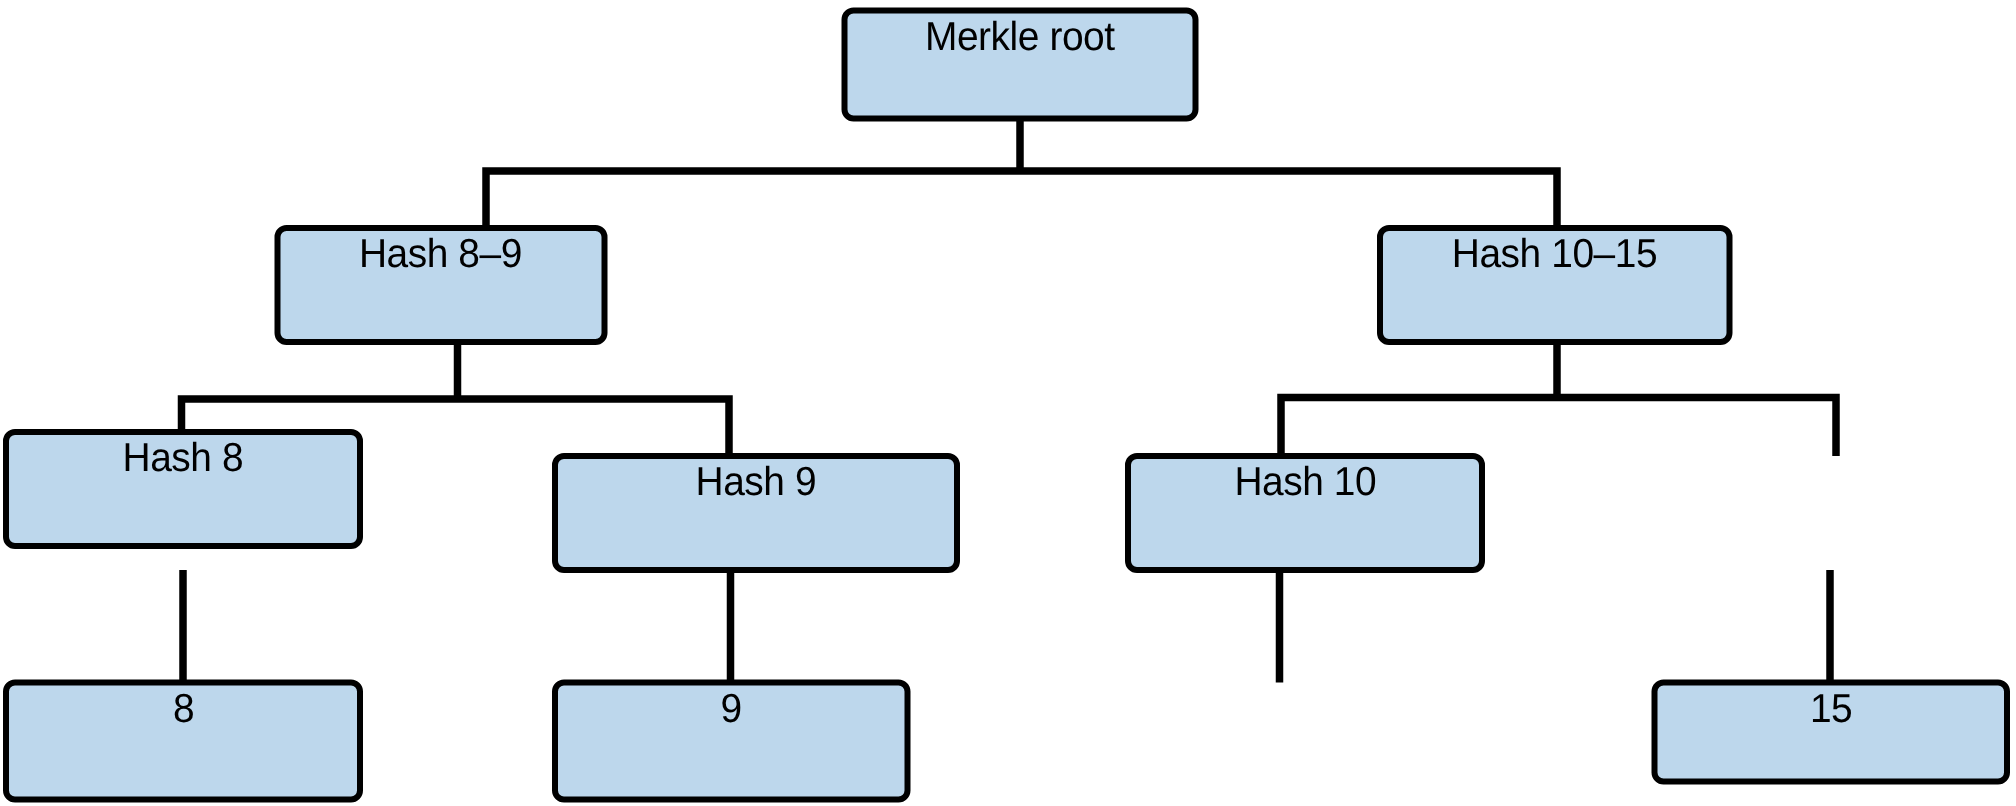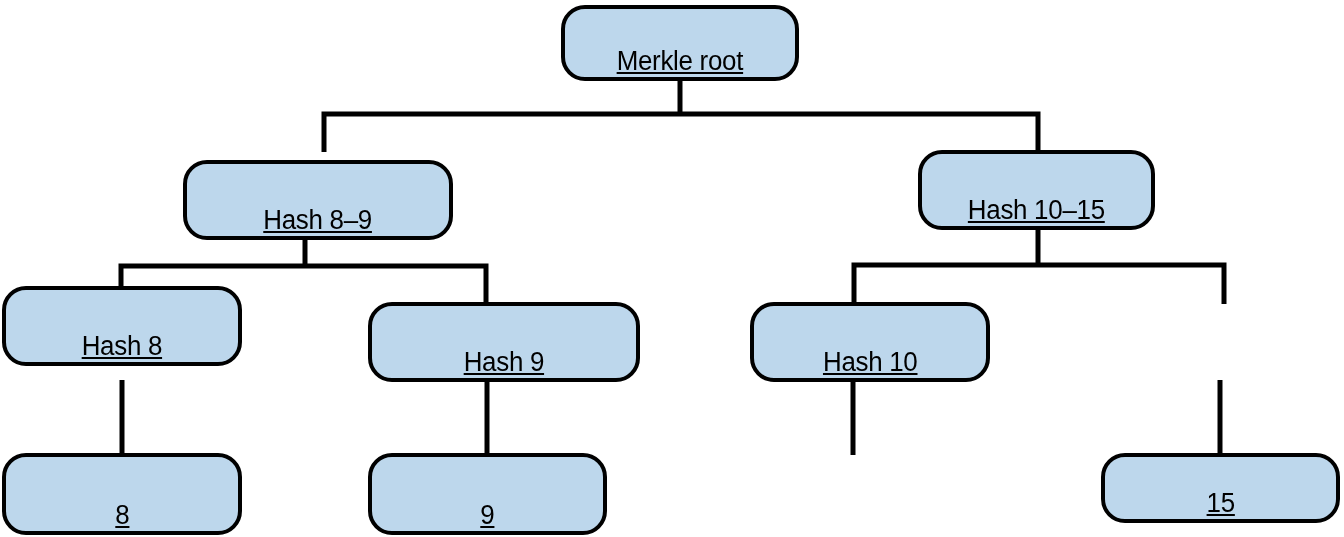--- a/index.html
+++ b/index.html
@@ -34,25 +34,24 @@
     stroke: var(--connector);
     stroke-width: 5;
     fill: none;
     stroke-linejoin: miter;
     stroke-linecap: butt;
   }
   .node {
     position: absolute;
     background: var(--node-fill);
     border: 4px solid var(--node-border);
-    border-radius: 24px;
+    border-radius: 8px;
     display: flex;
-    align-items: flex-end;
+    align-items: flex-start;
     justify-content: center;
-    text-decoration: underline;
   }
   .node .label {
     color: var(--text);
     font-size: 27px;
     letter-spacing: -0.3px;
     transform: scaleX(0.96);
     white-space: nowrap;
   }
 </style>
 </head>
@@ -77,21 +76,21 @@
     <path d="M122 380 L122 455"></path>
     <path d="M487 380 L487 455"></path>
     <path d="M853 380 L853 455"></path>
     <path d="M1220 380 L1220 455"></path>
   </svg>
 
   <div class="node" style="left:561px; top:5px; width:238px; height:76px">
     <span class="label">Merkle root</span>
   </div>
 
-  <div class="node" style="left:183px; top:160px; width:270px; height:80px">
+  <div class="node" style="left:183px; top:150px; width:222px; height:80px">
     <span class="label">Hash 8–9</span>
   </div>
   <div class="node" style="left:918px; top:150px; width:237px; height:80px">
     <span class="label">Hash 10–15</span>
   </div>
 
   <div class="node" style="left:2px; top:286px; width:240px; height:80px">
     <span class="label">Hash 8</span>
   </div>
   <div class="node" style="left:368px; top:302px; width:272px; height:80px">

